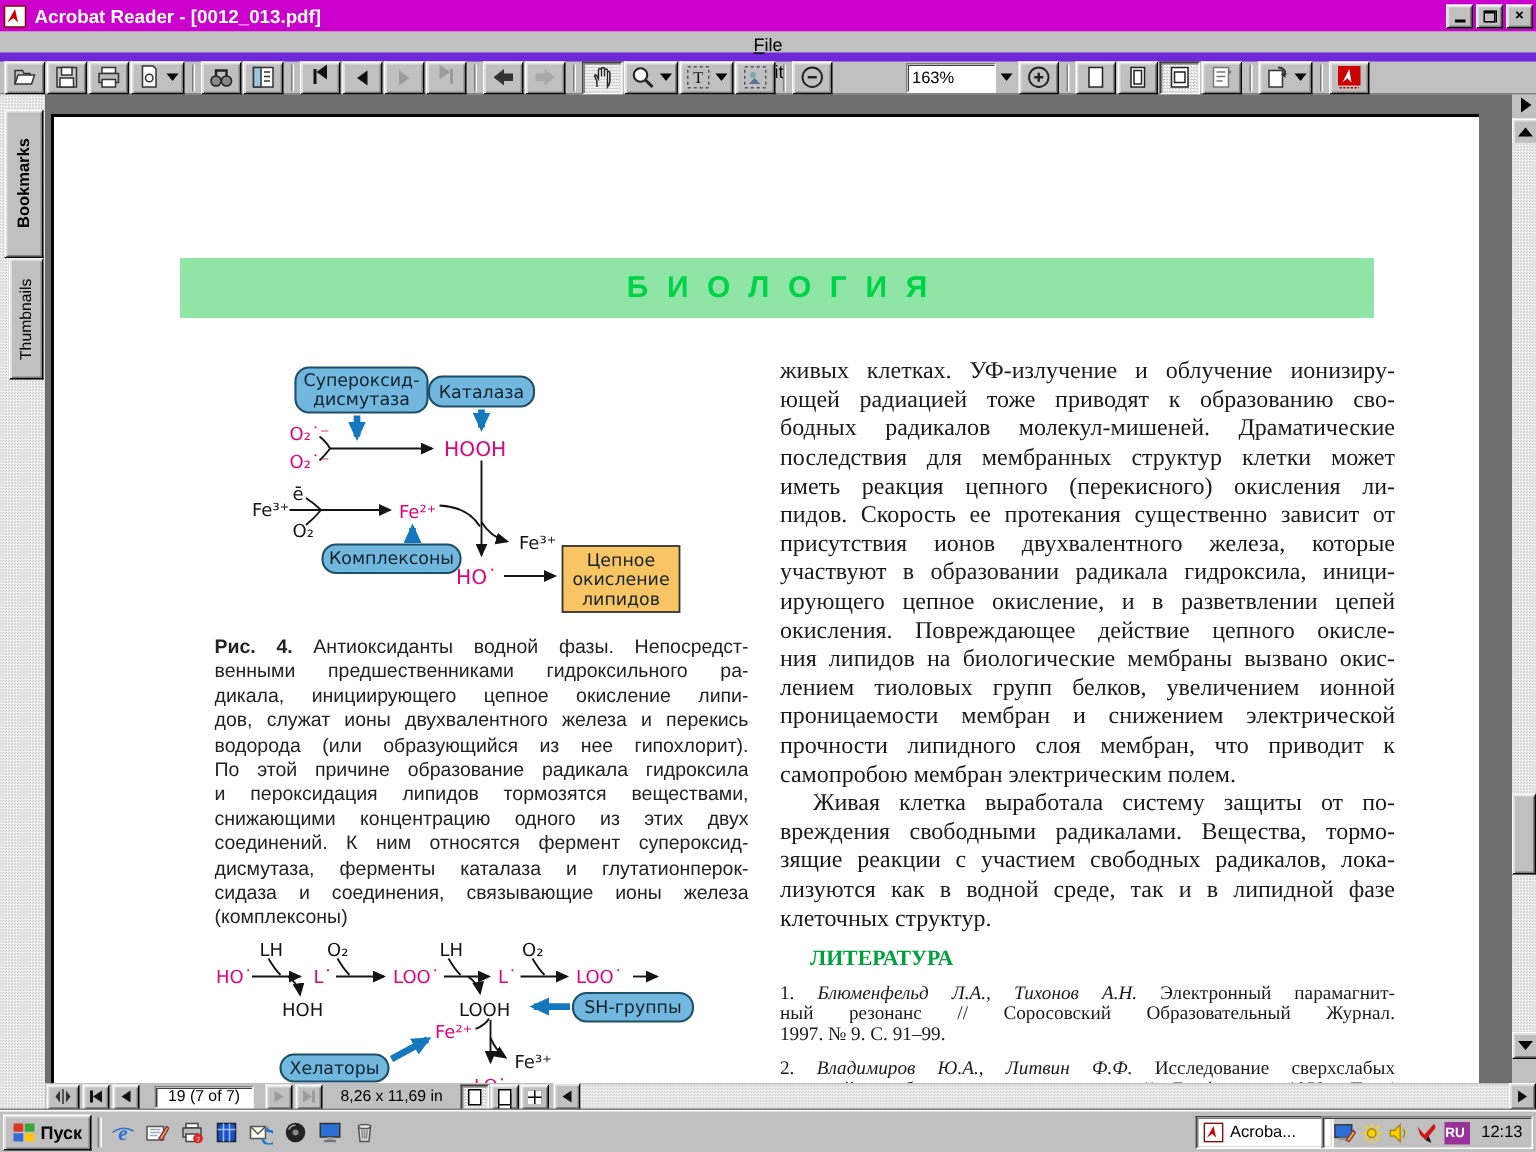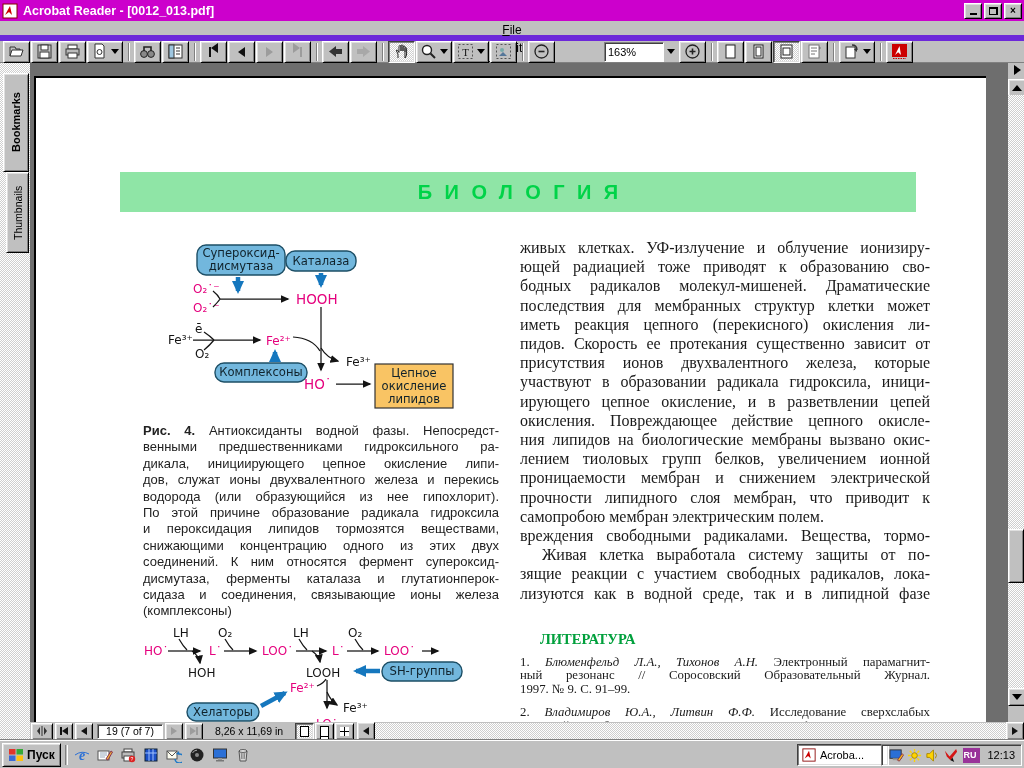--- a/index.html
+++ b/index.html
@@ -71,21 +71,21 @@
   #literature{position:absolute;left:484px;top:553px;width:410px;font-family:"Liberation Serif","DejaVu Serif",serif;color:#1a1a1a;}
   #lit-head{font-weight:bold;font-size:14.5px;color:var(--lit-green);margin-left:20px;font-family:"Liberation Serif","DejaVu Serif",serif;}
   .ref{font-size:12.8px;line-height:13.4px;}
   .ref .au{font-style:italic;}
   #ref1{margin-top:8px;}
   #ref2{margin-top:10px;}
   #ref2-clip{height:5px;overflow:hidden;}
   
   #statusrow{position:absolute;left:30px;top:659px;width:994px;height:18px;background:#c0c0c0;display:flex;align-items:center;padding-left:1px;box-sizing:border-box;}
   .stbtn{height:15px;display:flex;align-items:center;justify-content:center;margin-right:2px;}
-  #pagefield{width:64px;height:13px;font-size:10.5px;display:flex;align-items:center;justify-content:center;margin:0 2px;}
+  #pagefield{width:64px;height:13px;font-size:10.5px;display:flex;align-items:center;justify-content:center;margin:0 8px;}
   #pagesize{font-size:10.5px;margin:0 12px 0 10px;}
   .vmbtn{width:17px;height:15px;display:flex;align-items:center;justify-content:center;margin-right:1px;}
   .pg-glyph{width:7px;height:9px;border:1px solid #000;background:#fff;}
   .pg2-glyph{width:7px;height:9px;border:1px solid #000;background:#fff;box-shadow:0 3px 0 -1px #fff,0 3px 0 0 #000;}
   .pg4-glyph{width:9px;height:9px;background:
      linear-gradient(#fff,#fff) 0 0/4px 4px no-repeat,linear-gradient(#fff,#fff) 5px 0/4px 4px no-repeat,
      linear-gradient(#fff,#fff) 0 5px/4px 4px no-repeat,linear-gradient(#fff,#fff) 5px 5px/4px 4px no-repeat,#000;}
   #hscroll{flex:1;height:16px;display:flex;align-items:center;position:relative;margin-left:2px;}
   #htrack{flex:1;height:16px;}
   
@@ -441,24 +441,25 @@
           <div class="jl">пидов. Скорость ее протекания существенно зависит от</div>
           <div class="jl">присутствия ионов двухвалентного железа, которые</div>
           <div class="jl">участвуют в образовании радикала гидроксила, иници-</div>
           <div class="jl">ирующего цепное окисление, и в разветвлении цепей</div>
           <div class="jl">окисления. Повреждающее действие цепного окисле-</div>
           <div class="jl">ния липидов на биологические мембраны вызвано окис-</div>
           <div class="jl">лением тиоловых групп белков, увеличением ионной</div>
           <div class="jl">проницаемости мембран и снижением электрической</div>
           <div class="jl">прочности липидного слоя мембран, что приводит к</div>
           <div class="jl end">самопробою мембран электрическим полем.</div>
+          <div class="jl ind">Живая клетка выработала систему защиты от по-</div>
           <div class="jl">вреждения свободными радикалами. Вещества, тормо-</div>
-          <div class="jl ind">Живая клетка выработала систему защиты от по-</div>
           <div class="jl">зящие реакции с участием свободных радикалов, лока-</div>
           <div class="jl">лизуются как в водной среде, так и в липидной фазе</div>
+          <div class="jl end">клеточных структур.</div>
         </div>
 
         <div id="literature">
           <div id="lit-head">ЛИТЕРАТУРА</div>
           <div id="ref1" class="ref">
             <div class="jl"><span>1.</span> <span class="au">Блюменфельд Л.А., Тихонов А.Н.</span> <span>Электронный парамагнит-</span></div>
             <div class="jl">ный резонанс // Соросовский Образовательный Журнал.</div>
             <div class="jl end">1997. № 9. С. 91–99.</div>
           </div>
           <div id="ref2" class="ref">

